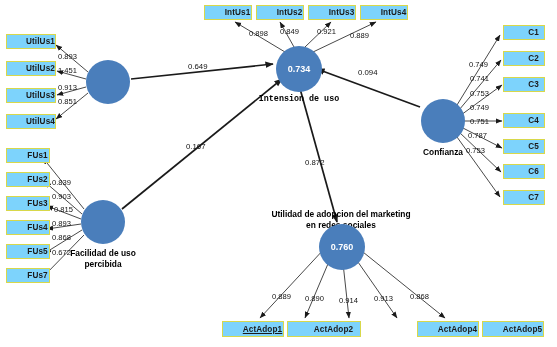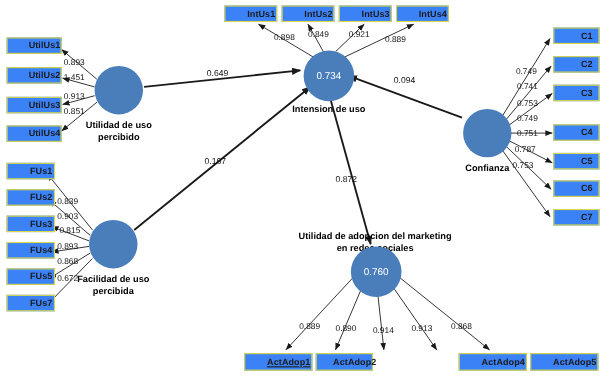--- a/index.html
+++ b/index.html
@@ -18,21 +18,21 @@
   svg.diagram {
     position: absolute;
     left: 0;
     top: 0;
     width: 557px;
     height: 347px;
   }
   
   .ind-box {
     position: absolute;
-    background: #3b82f6;
+    background: #7dd3fc;
     border: 1px solid #d8d84a;
     color: #1b1b1b;
     font-size: 8.2px;
     font-weight: bold;
     display: flex;
     align-items: center;
     justify-content: center;
     box-sizing: border-box;
     letter-spacing: 0.1px;
     white-space: nowrap;
@@ -41,21 +41,21 @@
   
   .latent {
     position: absolute;
     border-radius: 50%;
     background: #4a7ebb;
     display: flex;
     align-items: center;
     justify-content: center;
     color: #ffffff;
     font-size: 9px;
-    font-weight: normal;
+    font-weight: bold;
     box-sizing: border-box;
   }
   .latent-label {
     position: absolute;
     color: #000000;
     font-size: 8.4px;
     font-weight: bold;
     text-align: center;
     line-height: 10.5px;
     white-space: pre-line;
@@ -149,22 +149,20 @@
   </div>
 
   <div class="edge-label" style="left:58px; top:52px;">0.893</div>
   <div class="edge-label" style="left:58px; top:66px;">1.451</div>
   <div class="edge-label" style="left:58px; top:83px;">0.913</div>
   <div class="edge-label" style="left:58px; top:97px;">0.851</div>
 
   <div class="latent" style="left:86px; top:60px; width:44px; height:44px;">
     <span></span>
   </div>
-  <div class="latent-label" style="left:51px; top:108px; width:114px;">Utilidad de uso
-percibido</div>
 
   <div class="ind-box" style="left:6px; top:148px; width:44px; height:15px;">
     <span>FUs1</span>
   </div>
   <div class="ind-box" style="left:6px; top:172px; width:44px; height:15px;">
     <span>FUs2</span>
   </div>
   <div class="ind-box" style="left:6px; top:196px; width:44px; height:15px;">
     <span>FUs3</span>
   </div>
@@ -205,21 +203,21 @@
   </div>
 
   <div class="edge-label" style="left:249px; top:29px;">0.898</div>
   <div class="edge-label" style="left:280px; top:27px;">0.849</div>
   <div class="edge-label" style="left:317px; top:27px;">0.921</div>
   <div class="edge-label" style="left:350px; top:31px;">0.889</div>
 
   <div class="latent" style="left:276px; top:46px; width:46px; height:46px;">
     <span>0.734</span>
   </div>
-  <div class="latent-label" style="left:241px; top:94px; width:116px;">Intension de uso</div>
+  <div class="latent-label" style="left:241px; top:94px; width:116px;font-family:Liberation Mono, monospace;">Intension de uso</div>
 
   <div class="ind-box" style="left:503px; top:25px; width:42px; height:15px;">
     <span>C1</span>
   </div>
   <div class="ind-box" style="left:503px; top:51px; width:42px; height:15px;">
     <span>C2</span>
   </div>
   <div class="ind-box" style="left:503px; top:77px; width:42px; height:15px;">
     <span>C3</span>
   </div>
@@ -257,21 +255,21 @@
 
   <div class="edge-label" style="left:272px; top:292px;">0.889</div>
   <div class="edge-label" style="left:305px; top:294px;">0.890</div>
   <div class="edge-label" style="left:339px; top:296px;">0.914</div>
   <div class="edge-label" style="left:374px; top:294px;">0.913</div>
   <div class="edge-label" style="left:410px; top:292px;">0.868</div>
 
   <div class="ind-box" style="left:222px; top:321px; width:62px; height:16px;text-decoration:underline;">
     <span>ActAdop1</span>
   </div>
-  <div class="ind-box" style="left:287px; top:321px; width:52px; height:16px;">
+  <div class="ind-box" style="left:287px; top:321px; width:74px; height:16px;">
     <span>ActAdop2</span>
   </div>
   <div class="ind-box" style="left:352px; top:321px; width:62px; height:16px;margin-top:28px;">
     <span>ActAdop3</span>
   </div>
   <div class="ind-box" style="left:417px; top:321px; width:62px; height:16px;">
     <span>ActAdop4</span>
   </div>
   <div class="ind-box" style="left:482px; top:321px; width:62px; height:16px;">
     <span>ActAdop5</span>

